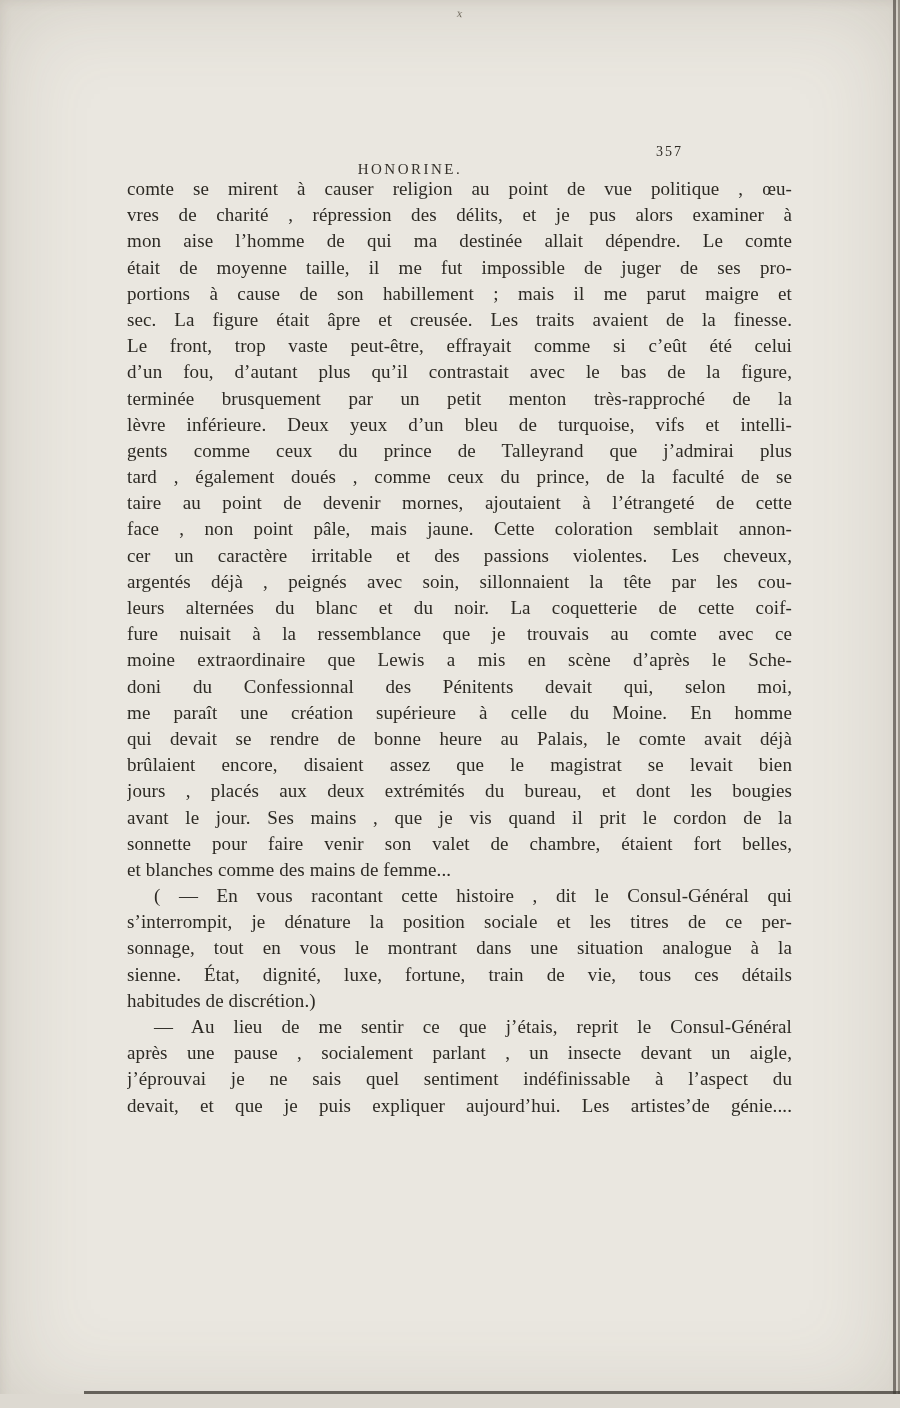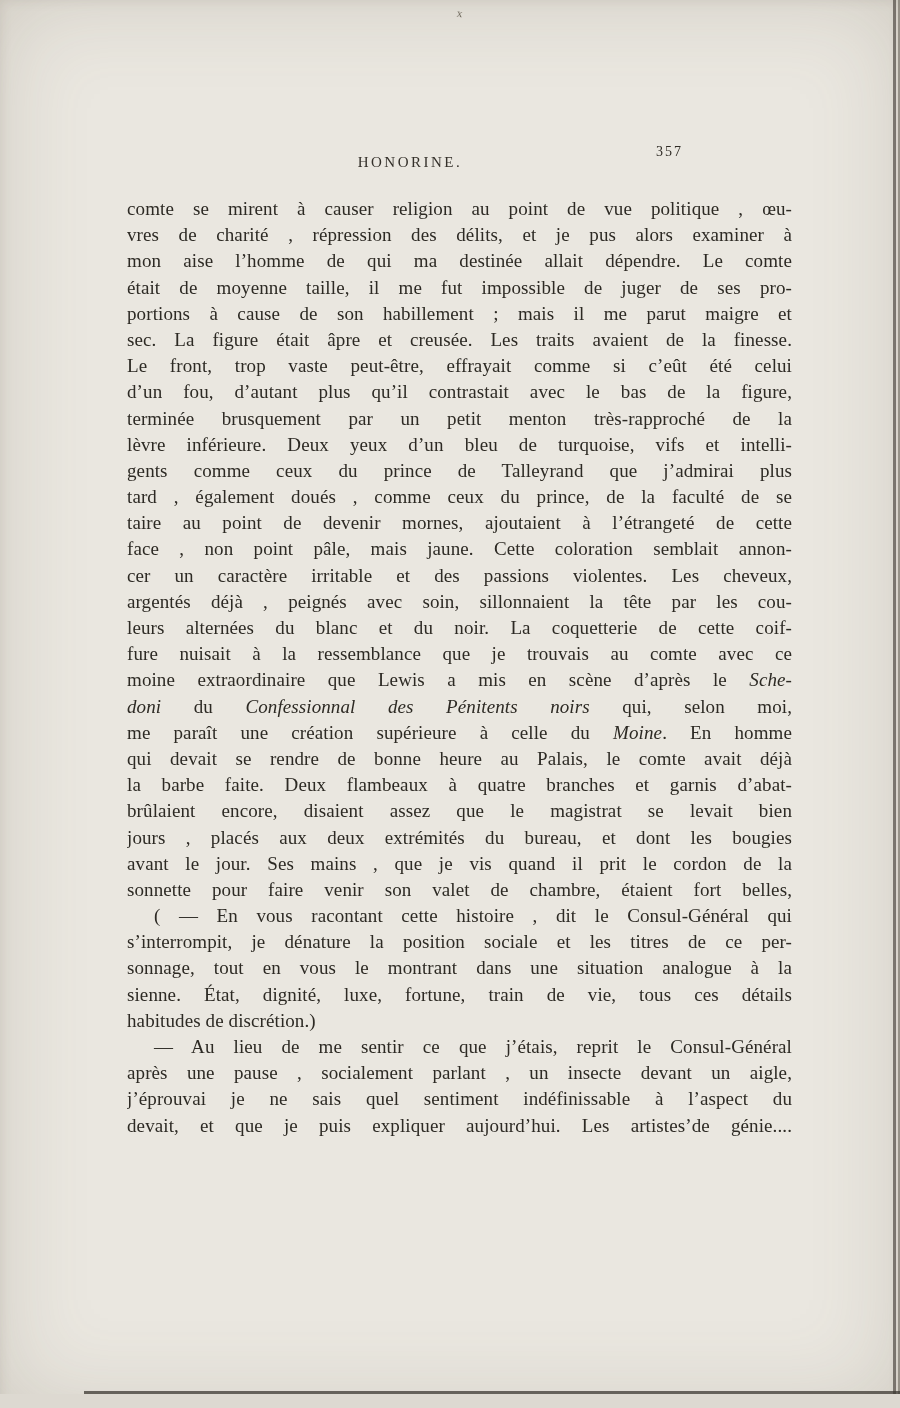--- a/index.html
+++ b/index.html
@@ -7,48 +7,48 @@
     position:relative;
     width:900px; height:1408px;
     margin:0 auto;
     background:#eae7e0;
     overflow:hidden;
     font-family:"Liberation Serif","DejaVu Serif",serif;
     color:#2d2a24;
     box-shadow: inset 0 0 90px rgba(105,95,75,.20), inset 0 0 12px rgba(105,95,75,.14);
   }
   .running-title {
-    position:absolute; top:154px; left:330px; width:160px;
+    position:absolute; top:161px; left:330px; width:160px;
     text-align:center;
     font-size:15px; letter-spacing:2.5px;
     color:#34302a;
   }
   .page-number {
     position:absolute; top:144px; left:656px;
     font-size:14px; letter-spacing:2px;
     color:#2f2b25;
   }
   .ink-mark {
     position:absolute; top:7px; left:457px;
     font-size:11px; color:#6e685c;
     transform:rotate(8deg);
   }
   .text-block {
-    position:absolute; left:127px; top:196px; width:665px;
+    position:absolute; left:127px; top:176px; width:665px;
     font-size:19px; line-height:26.2px;
     letter-spacing:0.1px;
   }
   .line {
     height:26.2px; overflow:hidden;
     text-align:justify;
     text-align-last:justify;
   }
   .line.last { text-align-last:left; }
   .line.indent { text-indent:27px;font-family:Liberation Serif, serif; }
-  .it { font-style:italic; }
+  .it { }
   .edge-right {
     position:absolute; top:0; right:4px; width:3px; height:1408px;
     background:#46413a; opacity:.65;
   }
   .edge-right-outer {
     position:absolute; top:0; right:0; width:2px; height:1408px;
     background:#5a544a; opacity:.5;
   }
   .edge-bottom {
     position:absolute; left:84px; right:0; top:1391px; height:3px;
@@ -79,28 +79,28 @@
       <div class="line"><span>lèvre inférieure. Deux yeux d’un bleu de turquoise, vifs et intelli-</span></div>
       <div class="line"><span>gents comme ceux du prince de Talleyrand que j’admirai plus</span></div>
       <div class="line"><span>tard , également doués , comme ceux du prince, de la faculté de se</span></div>
       <div class="line"><span>taire au point de devenir mornes, ajoutaient à l’étrangeté de cette</span></div>
       <div class="line"><span>face , non point pâle, mais jaune. Cette coloration semblait annon-</span></div>
       <div class="line"><span>cer un caractère irritable et des passions violentes. Les cheveux,</span></div>
       <div class="line"><span>argentés déjà , peignés avec soin, sillonnaient la tête par les cou-</span></div>
       <div class="line"><span>leurs alternées du blanc et du noir. La coquetterie de cette coif-</span></div>
       <div class="line"><span>fure nuisait à la ressemblance que je trouvais au comte avec ce</span></div>
       <div class="line"><span>moine extraordinaire que Lewis a mis en scène d’après le </span><span class="it">Sche-</span></div>
-      <div class="line"><span class="it">doni</span><span> du </span><span class="it">Confessionnal des Pénitents noirs</span><span> qui, selon moi,</span></div>
+      <div class="line"><span class="it">doni</span><span> du </span><span class="it">Confessionnal des Pénitents devait</span><span> qui, selon moi,</span></div>
       <div class="line"><span>me paraît une création supérieure à celle du </span><span class="it">Moine</span><span>. En homme</span></div>
       <div class="line"><span>qui devait se rendre de bonne heure au Palais, le comte avait déjà</span></div>
-      <div class="line"><span>la barbe faite. Deux flambeaux à quatre branches et garnis d’abat-</span></div>
       <div class="line"><span>brûlaient encore, disaient assez que le magistrat se levait bien</span></div>
       <div class="line"><span>jours , placés aux deux extrémités du bureau, et dont les bougies</span></div>
       <div class="line"><span>avant le jour. Ses mains , que je vis quand il prit le cordon de la</span></div>
       <div class="line"><span>sonnette pour faire venir son valet de chambre, étaient fort belles,</span></div>
+      <div class="line last"><span>et blanches comme des mains de femme...</span></div>
       <div class="line indent"><span>( — En vous racontant cette histoire , dit le Consul-Général qui</span></div>
       <div class="line"><span>s’interrompit, je dénature la position sociale et les titres de ce per-</span></div>
       <div class="line"><span>sonnage, tout en vous le montrant dans une situation analogue à la</span></div>
       <div class="line"><span>sienne. État, dignité, luxe, fortune, train de vie, tous ces détails</span></div>
       <div class="line last"><span>habitudes de discrétion.)</span></div>
       <div class="line indent"><span>— Au lieu de me sentir ce que j’étais, reprit le Consul-Général</span></div>
       <div class="line"><span>après une pause , socialement parlant , un insecte devant un aigle,</span></div>
       <div class="line"><span>j’éprouvai je ne sais quel sentiment indéfinissable à l’aspect du</span></div>
       <div class="line"><span>devait, et que je puis expliquer aujourd’hui. Les artistes’de génie....</span></div>
     </div>

